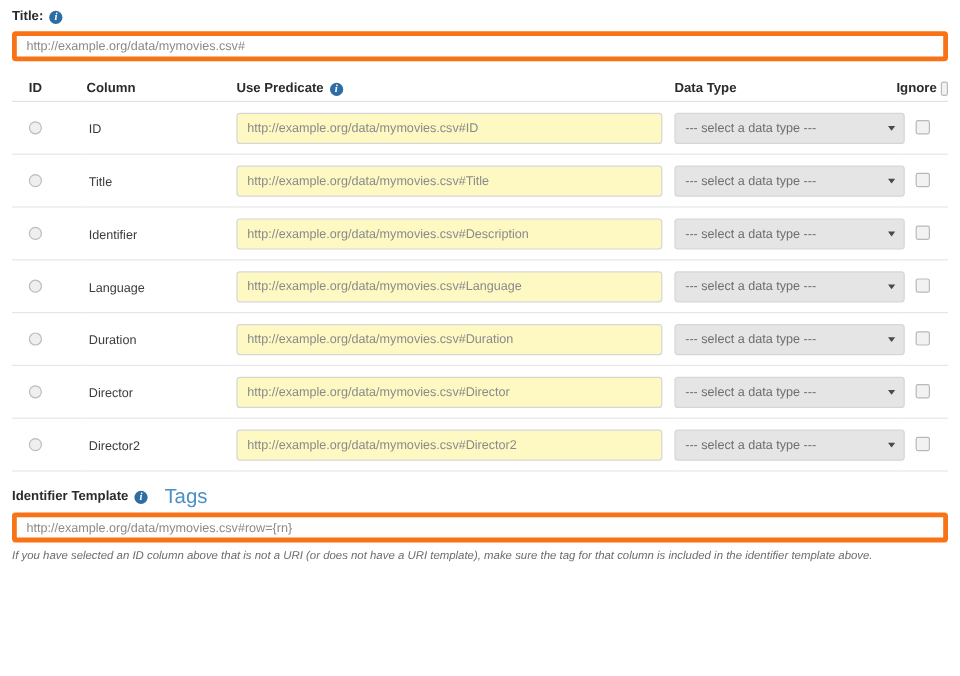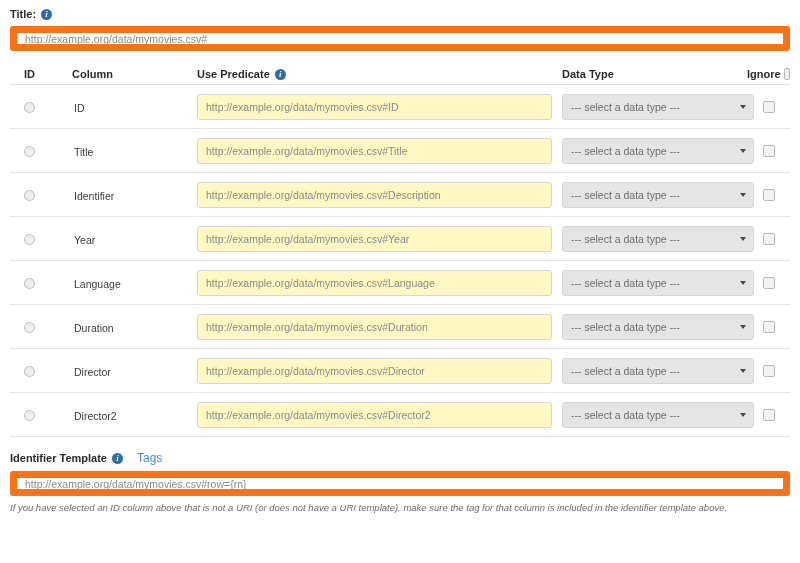--- a/index.html
+++ b/index.html
@@ -53,21 +53,21 @@
     font-size: 9px;
     font-weight: bold;
     font-style: italic;
     color: #ffffff;
     line-height: 12px;
   }
 
   .text-input {
     width: 100%;
     height: 25px;
-    border: 7px solid #f97316;
+    border: 4px solid #f97316;
     border-radius: 3px;
     background: #ffffff;
     font-family: "Liberation Sans", sans-serif;
     font-size: 10.5px;
     color: #8a8a8a;
     padding: 0 8px;
     line-height: 23px;
     outline: none;
   }
 
@@ -196,21 +196,21 @@
     gap: 5px;
     margin-bottom: 6px;
   }
   .id-label-text {
     font-size: 11px;
     font-weight: bold;
     color: #2b2b2b;
     line-height: 14px;
   }
   .tags-link {
-    font-size: 12px;
+    font-size: 17px;
     color: #4a90c4;
     text-decoration: none;
     margin-left: 9px;
     line-height: 14px;
   }
 
   .help-text {
     font-size: 9.5px;
     font-style: italic;
     color: #6d6d6d;
@@ -302,32 +302,20 @@
           <td>
             <div class="select-box">
               <span class="select-label">--- select a data type ---</span>
               <span class="chevron"></span>
             </div>
           </td>
           <td class="cell-ignore"><span class="checkbox"></span></td>
         </tr>
         <tr>
           <td class="cell-id"><span class="radio"></span></td>
-          <td><span class="col-name">Year</span></td>
-          <td class="cell-pred"><input class="pred-input" type="text" value="http://example.org/data/mymovies.csv#Year" style=""></td>
-          <td>
-            <div class="select-box">
-              <span class="select-label">--- select a data type ---</span>
-              <span class="chevron"></span>
-            </div>
-          </td>
-          <td class="cell-ignore"><span class="checkbox"></span></td>
-        </tr>
-        <tr>
-          <td class="cell-id"><span class="radio"></span></td>
           <td><span class="col-name">Language</span></td>
           <td class="cell-pred"><input class="pred-input" type="text" value="http://example.org/data/mymovies.csv#Language" style=""></td>
           <td>
             <div class="select-box">
               <span class="select-label">--- select a data type ---</span>
               <span class="chevron"></span>
             </div>
           </td>
           <td class="cell-ignore"><span class="checkbox"></span></td>
         </tr>

